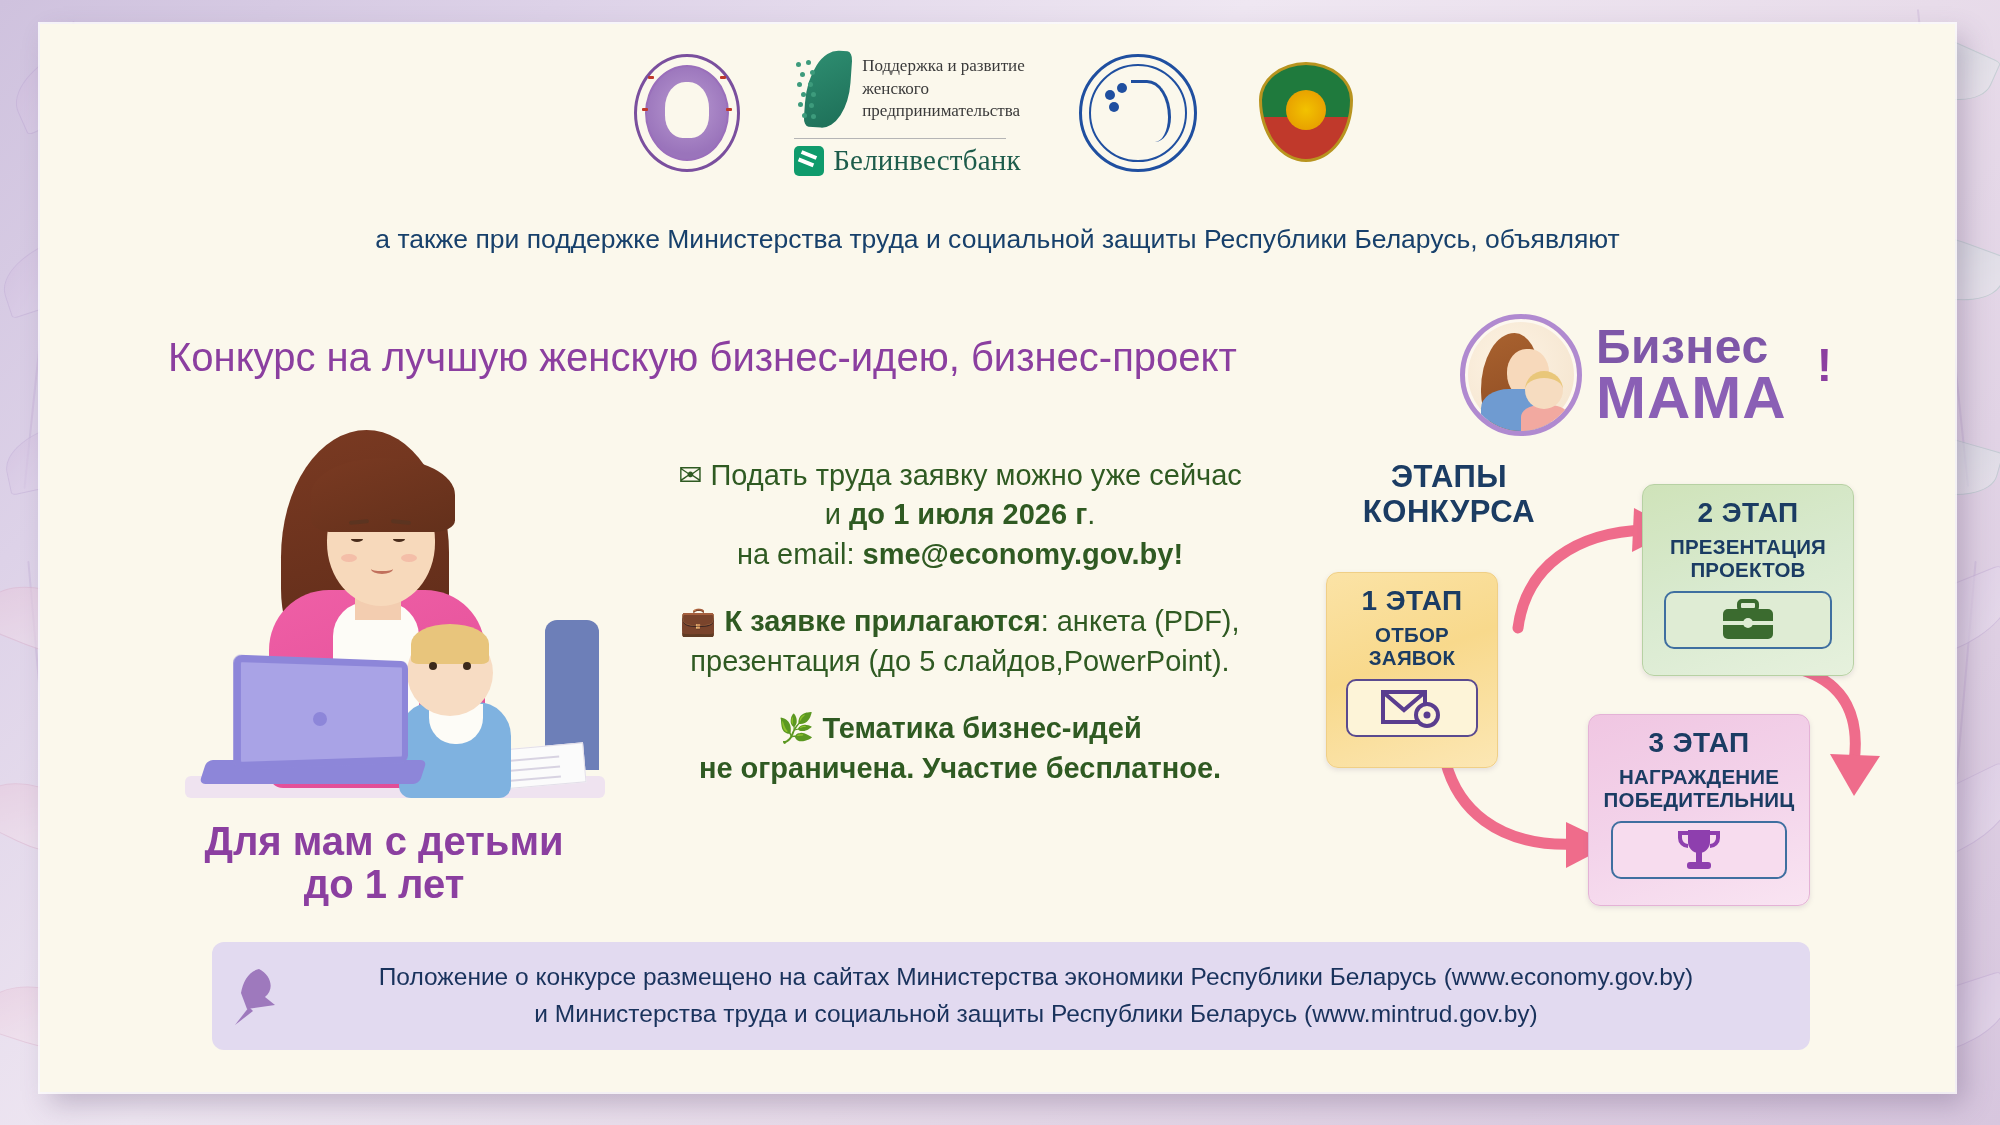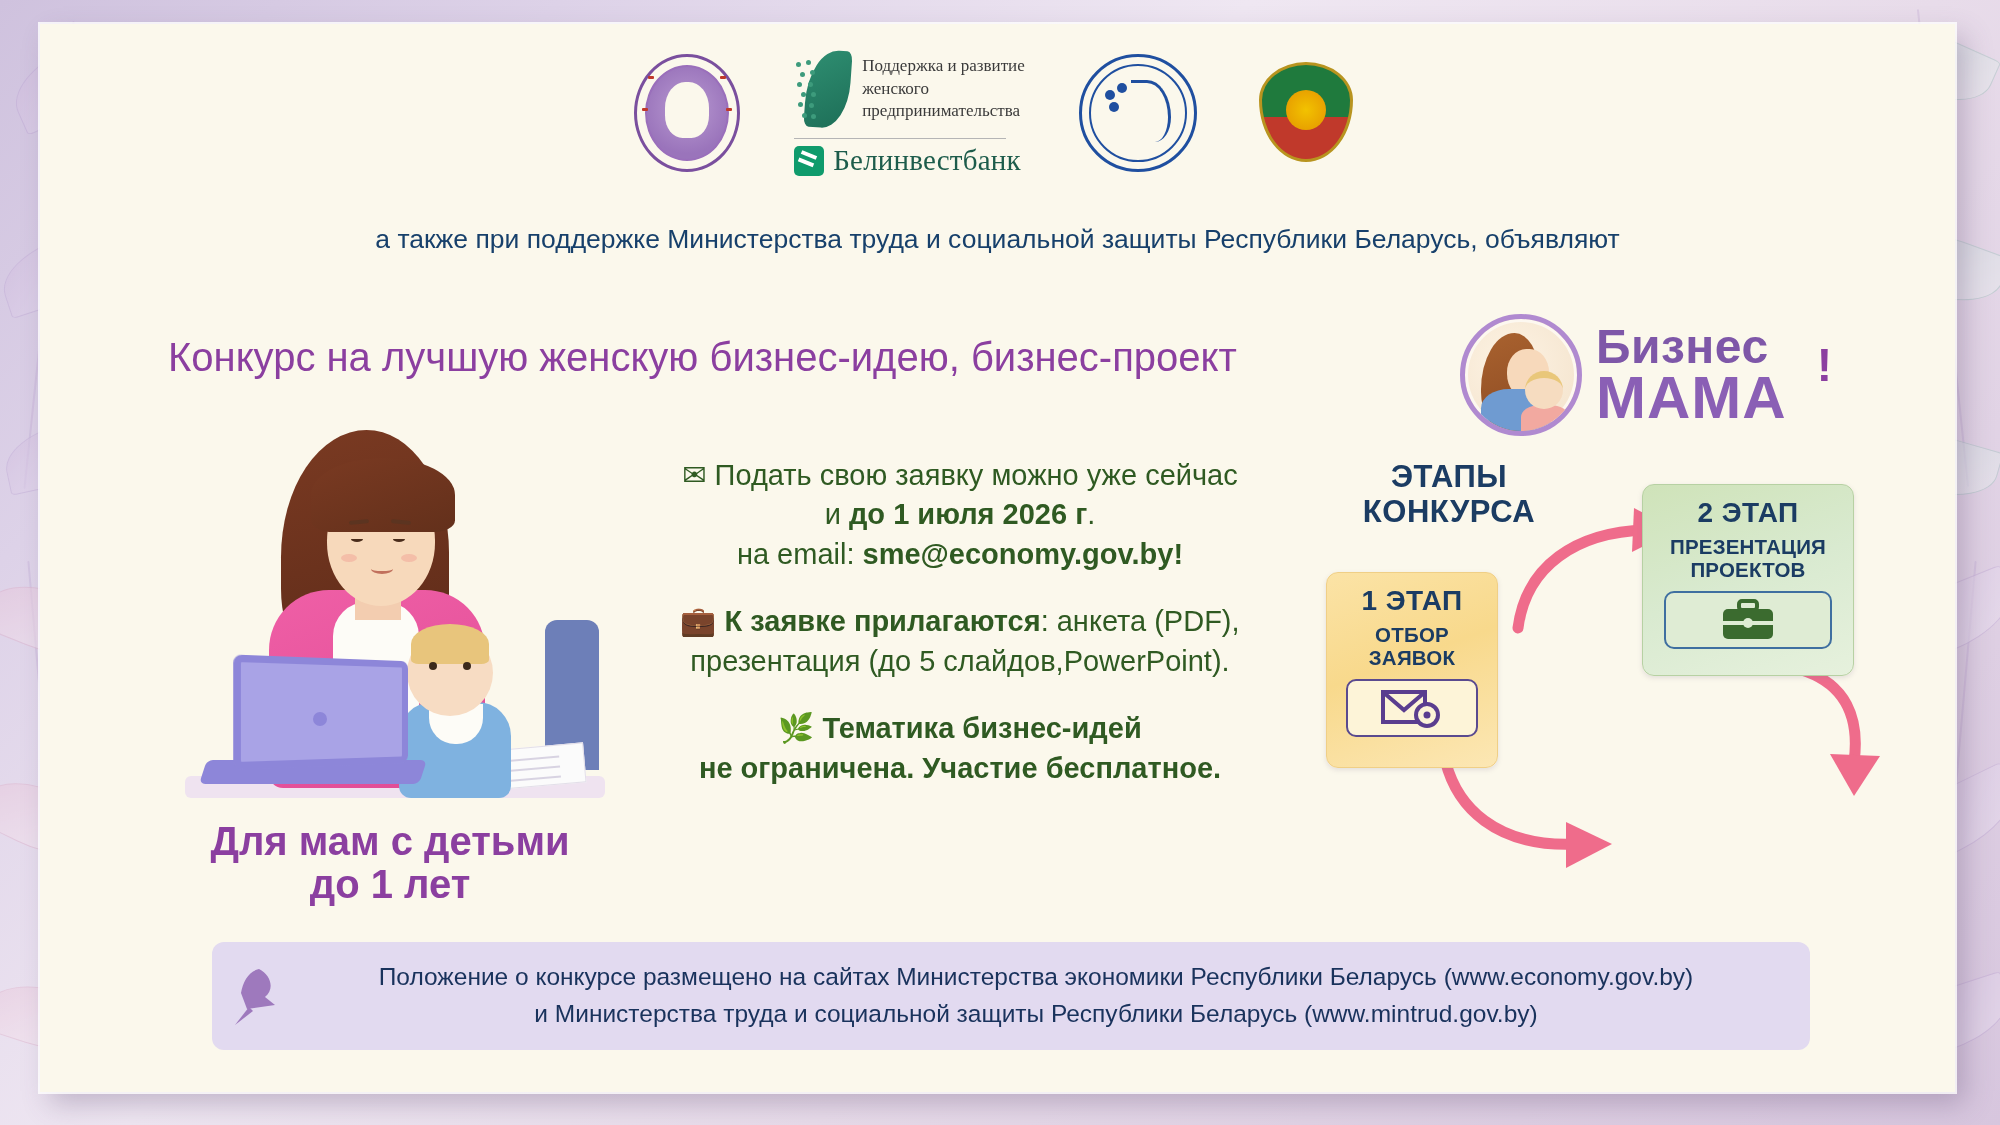--- a/index.html
+++ b/index.html
@@ -243,21 +243,21 @@
     position:absolute; left:214px; top:278px; width:112px; height:96px;
     background:#7fb2e0; border-radius:34px 34px 12px 12px;
   }
   .mom .bib{
     position:absolute; left:244px; top:280px; width:54px; height:40px;
     background:#fdfcf7; border-radius:0 0 26px 26px;
   }
   .mom .baby-eye{ position:absolute; width:8px; height:8px; border-radius:50%; background:#3a2a1c;}
 
   .mom-caption{
-    position:absolute; left:150px; top:796px; width:400px;
+    position:absolute; left:144px; top:796px; width:400px;
     text-align:center; color:#8b3fa0; font-size:40px; font-weight:bold; line-height:1.08;
   }
 
   
   .info {
     position:absolute; left:560px; top:432px; width:720px;
     text-align:center; color:#2f5a22; font-size:29px; line-height:1.36;
   }
   .info .b { font-weight:bold; }
   .info .blk { margin-bottom:28px; }
@@ -475,21 +475,21 @@
 
   <div class="mom-caption">
     <div>Для мам с детьми</div>
     <div>до 1 лет</div>
   </div>
 
   <div class="info">
 
     <div class="blk">
       <div>
-        <span class="mail-icon">✉</span><span>Подать свою заявку можно уже сейчас</span>
+        <span class="mail-icon">✉</span><span>Подать труда заявку можно уже сейчас</span>
       </div>
       <div>
         <span>и </span><span class="b">до 1 июля 2026 г</span><span>.</span>
       </div>
       <div>
         <span>на email: </span><span class="b">sme@economy.gov.by!</span>
       </div>
     </div>
 
     <div class="blk">
@@ -553,20 +553,36 @@
       <div class="iconbox">
         <svg width="54" height="42" viewBox="0 0 54 42">
           <rect x="18" y="2" width="18" height="9" rx="3" fill="none" stroke="#3b6b2f" stroke-width="4"></rect>
           <rect x="2" y="10" width="50" height="30" rx="5" fill="#3b6b2f"></rect>
           <rect x="2" y="22" width="50" height="4" fill="#dfecd4"></rect>
           <circle cx="27" cy="24" r="5" fill="#dfecd4"></circle>
         </svg>
       </div>
     </div>
 
+    <div class="card card3">
+      <div class="num">3 ЭТАП</div>
+      <div class="desc">
+        <div>НАГРАЖДЕНИЕ</div>
+        <div>ПОБЕДИТЕЛЬНИЦ</div>
+      </div>
+      <div class="iconbox">
+        <svg width="46" height="44" viewBox="0 0 46 44">
+          <path d="M12,2 h22 v12 a11,11 0 0 1 -22,0 z" fill="#8e3fae"></path>
+          <path d="M12,5 h-8 v5 a8,8 0 0 0 8,8" fill="none" stroke="#8e3fae" stroke-width="4"></path>
+          <path d="M34,5 h8 v5 a8,8 0 0 1 -8,8" fill="none" stroke="#8e3fae" stroke-width="4"></path>
+          <rect x="20" y="24" width="6" height="10" fill="#8e3fae"></rect>
+          <rect x="11" y="34" width="24" height="7" rx="3" fill="#8e3fae"></rect>
+        </svg>
+      </div>
+    </div>
   </div>
 
   <div class="footer">
     <div class="pin">
       <svg width="52" height="62" viewBox="0 0 52 62">
         <path d="M30,4 C42,10 46,24 36,32 L46,40 L18,44 L12,28 C14,16 20,6 30,4 Z" fill="#9e79bd"></path>
         <path d="M20,42 L6,60 L24,46 Z" fill="#9e79bd"></path>
       </svg>
     </div>
     <div class="footer-text">

